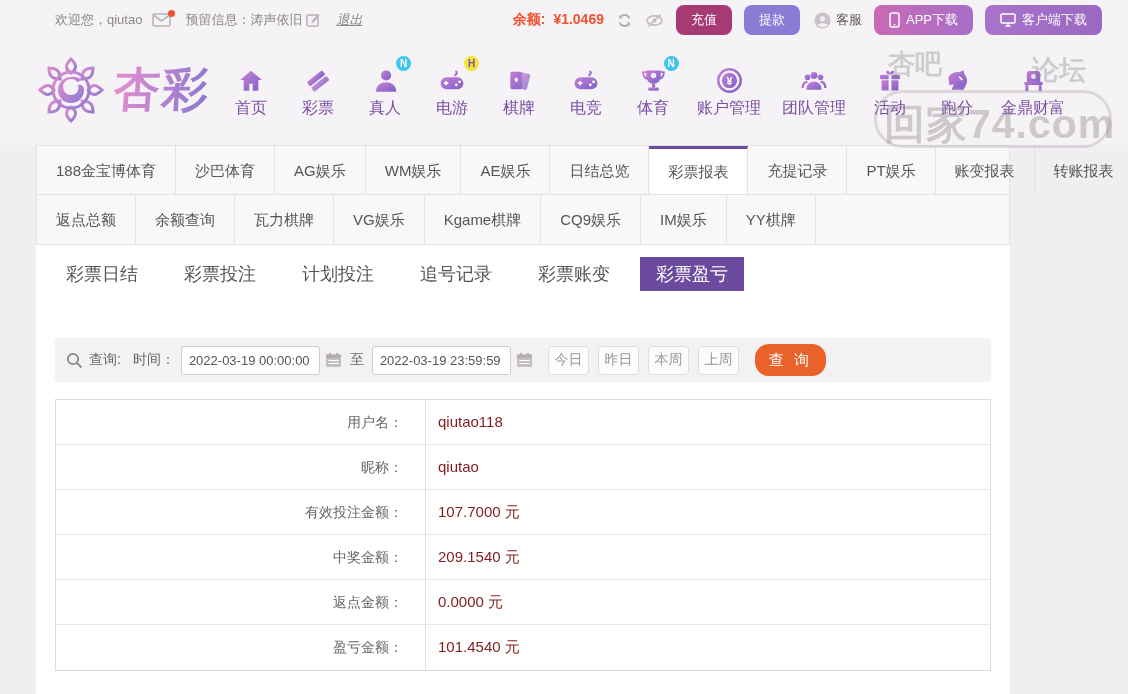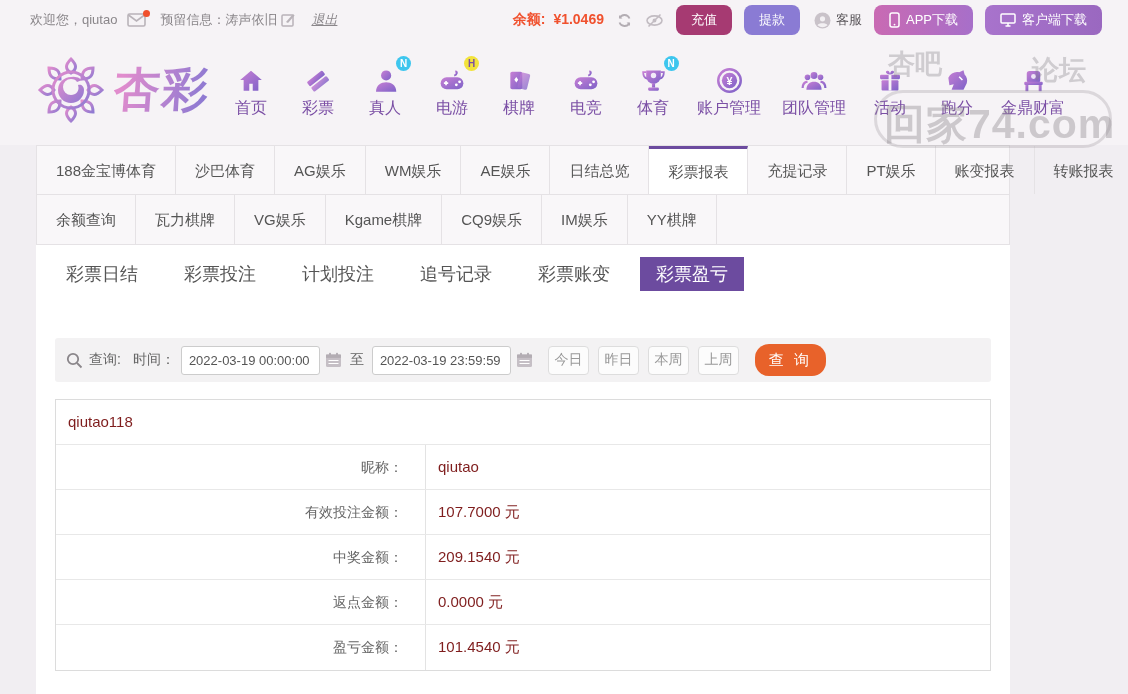--- a/index.html
+++ b/index.html
@@ -2,21 +2,21 @@
 <html><head>
 <meta charset="utf-8">
 <style>
   * { margin:0; padding:0; box-sizing:border-box; }
   html,body { width:1128px; height:694px; overflow:hidden;
     font-family:"Liberation Sans","DejaVu Sans",sans-serif; background:#f1eef2; }
 
   
   .header { position:absolute; left:0; top:0; width:1128px; height:145px; background:#f6f3f6; }
   .topbar { height:40px; display:flex; align-items:center; padding:0 26px 0 30px;
-    font-size:13px; color:#8a868a; }
+    font-size:13px; color:#8a868a;margin-left:25px; }
   .mail-wrap { position:relative; margin:0 14px 0 10px; display:inline-flex; }
   .red-dot { position:absolute; top:-3px; right:-4px; width:7px; height:7px;
     border-radius:50%; background:#f0502d; }
   .edit-wrap { margin-left:4px; display:inline-flex; }
   .logout { font-style:italic; text-decoration:underline; color:#8a868a; margin-left:16px; cursor:pointer; }
   .balance { margin-left:auto; color:#f0512e; font-weight:bold; font-size:14px; white-space:nowrap; }
   .balance .val { margin-left:4px; }
   .tb-icon { margin-left:12px; display:inline-flex; cursor:pointer; }
   .tb-btn { margin-left:12px; border:none; color:#fff; font-size:13px; padding:6px 15px;
     border-radius:8px; cursor:pointer; white-space:nowrap; display:inline-flex; align-items:center; gap:6px; }
@@ -338,20 +338,21 @@
     <div class="tab">日结总览</div>
     <div class="tab active">彩票报表</div>
     <div class="tab">充提记录</div>
     <div class="tab">PT娱乐</div>
     <div class="tab">账变报表</div>
     <div class="tab">转账报表</div>
     <div class="tab-fill"></div>
   </div>
 
   <div class="tabbar row2">
+    <div class="tab">返点总额</div>
     <div class="tab">余额查询</div>
     <div class="tab">瓦力棋牌</div>
     <div class="tab">VG娱乐</div>
     <div class="tab">Kgame棋牌</div>
     <div class="tab">CQ9娱乐</div>
     <div class="tab">IM娱乐</div>
     <div class="tab">YY棋牌</div>
     <div class="tab-fill"></div>
   </div>
 
@@ -396,20 +397,21 @@
     </span>
     <button class="q-quick">今日</button>
     <button class="q-quick">昨日</button>
     <button class="q-quick">本周</button>
     <button class="q-quick">上周</button>
     <button class="q-submit">查 询</button>
   </div>
 
   <div class="report">
     <div class="r-row">
+      <div class="r-label">用户名：</div>
       <div class="r-value">qiutao118</div>
     </div>
     <div class="r-row">
       <div class="r-label">昵称：</div>
       <div class="r-value">qiutao</div>
     </div>
     <div class="r-row">
       <div class="r-label">有效投注金额：</div>
       <div class="r-value">107.7000 元</div>
     </div>

